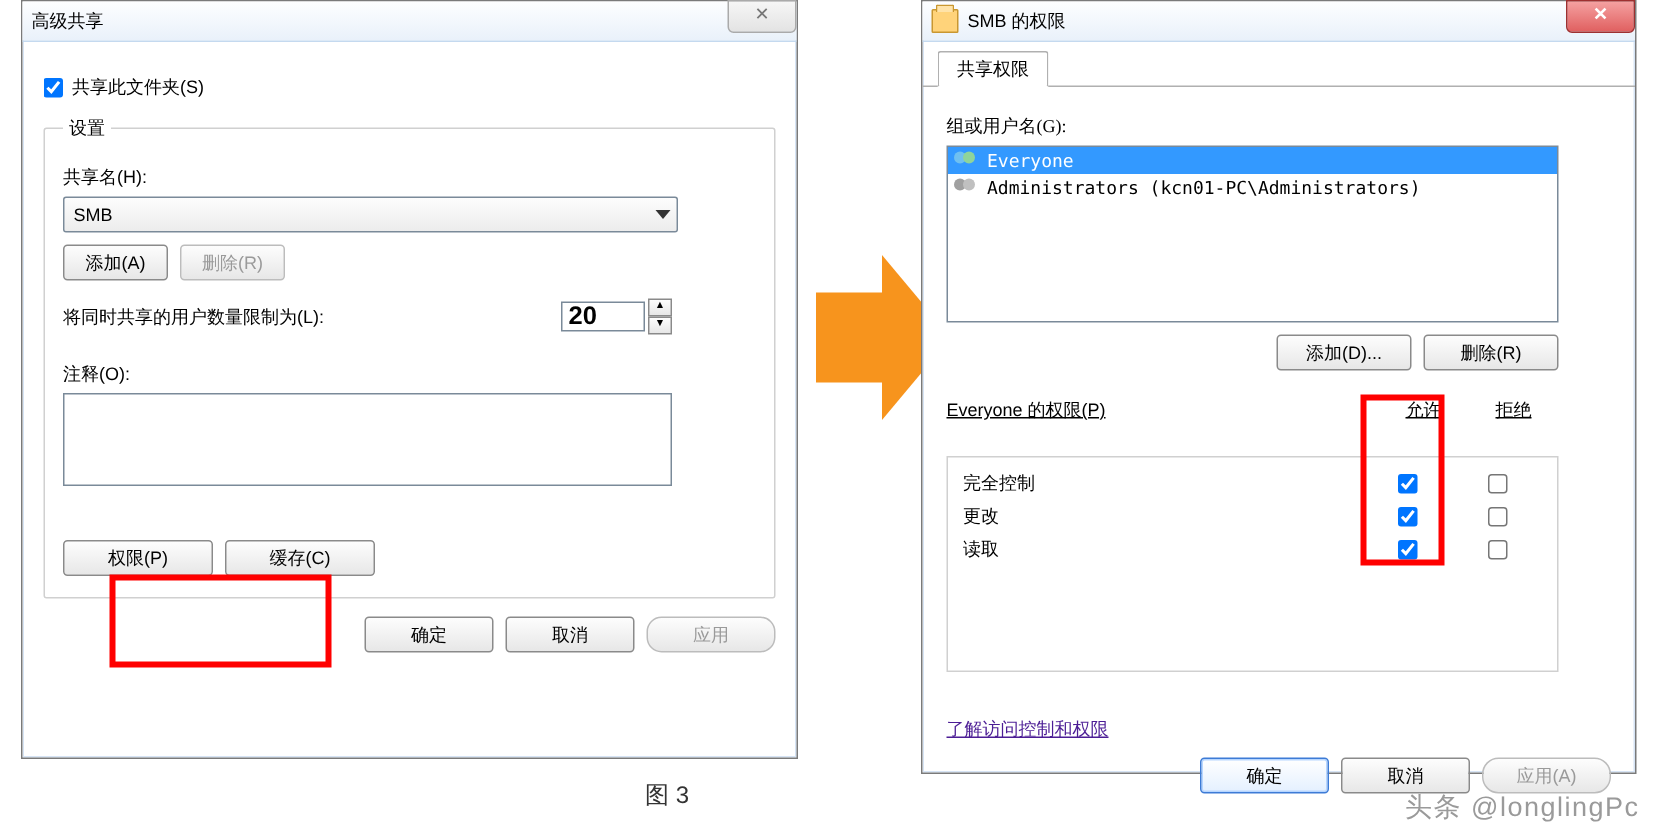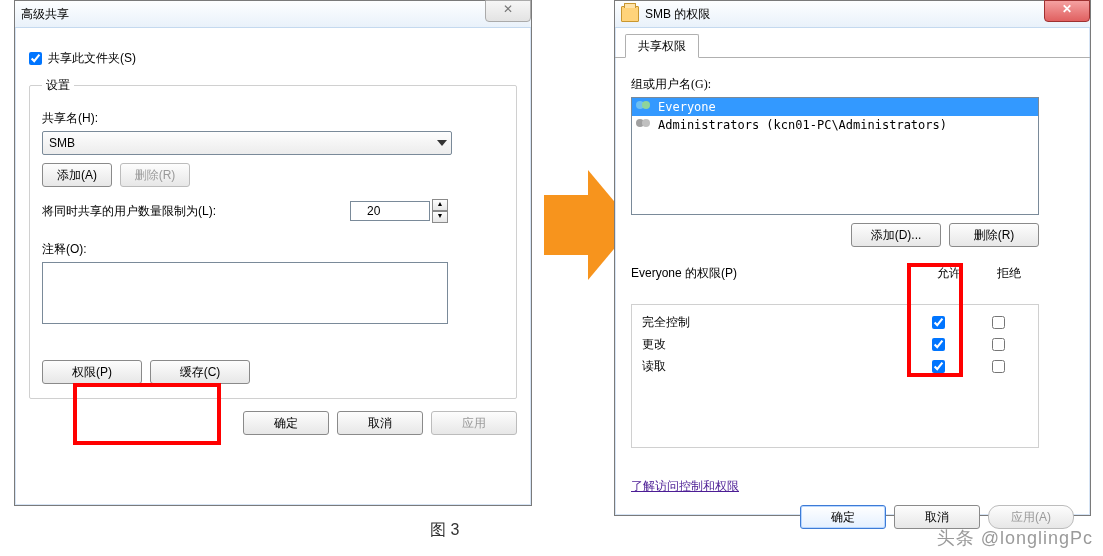--- a/index.html
+++ b/index.html
@@ -137,22 +137,23 @@
     width: 406px;
   }
   .spin {
     display: flex;
     align-items: center;
   }
   .spin input {
     width: 46px;
     height: 18px;
     border: 1px solid #7a8a99;
-    padding: 0 16px;
-    font-size: 12px;
+    padding: 0 4px;
+    font-size: 17px;
+    font-weight: bold;
   }
   .spin-btns {
     display: flex;
     flex-direction: column;
     margin-left: 2px;
   }
   .spin-btns div {
     width: 14px; height: 10px;
     background: linear-gradient(#fdfdfd, #e7e7e7);
     border: 1px solid #8a8a8a;
@@ -272,20 +273,21 @@
     gap: 8px;
     margin-top: 8px;
     width: 408px;
   }
   .perm-header {
     display: flex;
     align-items: center;
     margin-top: 18px;
     width: 408px;
     font-size: 12px;
+    text-decoration: underline;
   }
   .perm-header .spacer { flex: 1; }
   .perm-header .col {
     width: 60px; text-align: center;
   }
   .perm-table {
     width: 406px;
     border: 1px solid #d0d0d0;
     padding: 6px 0;
     margin-top: 2px;
@@ -369,21 +371,21 @@
 
       <div class="btn-row" style="margin-top:36px; position:relative;">
         <div class="btn" style="min-width:100px;">权限(P)</div>
         <div class="btn" style="min-width:100px;">缓存(C)</div>
       </div>
     </fieldset>
 
     <div class="bottom-buttons">
       <div class="btn" style="min-width:86px;">确定</div>
       <div class="btn" style="min-width:86px;">取消</div>
-      <div class="btn disabled" style="min-width:86px;">应用</div>
+      <div class="btn disabled" style="min-width:86px;border-radius:10px;">应用</div>
     </div>
   </div>
 </div>
 
 <div class="red-box" style="left:73px; top:383px; width:140px; height:54px;"></div>
 
 <div class="big-arrow">
   <div class="arrow-shaft"></div>
   <div class="arrow-head"></div>
 </div>

